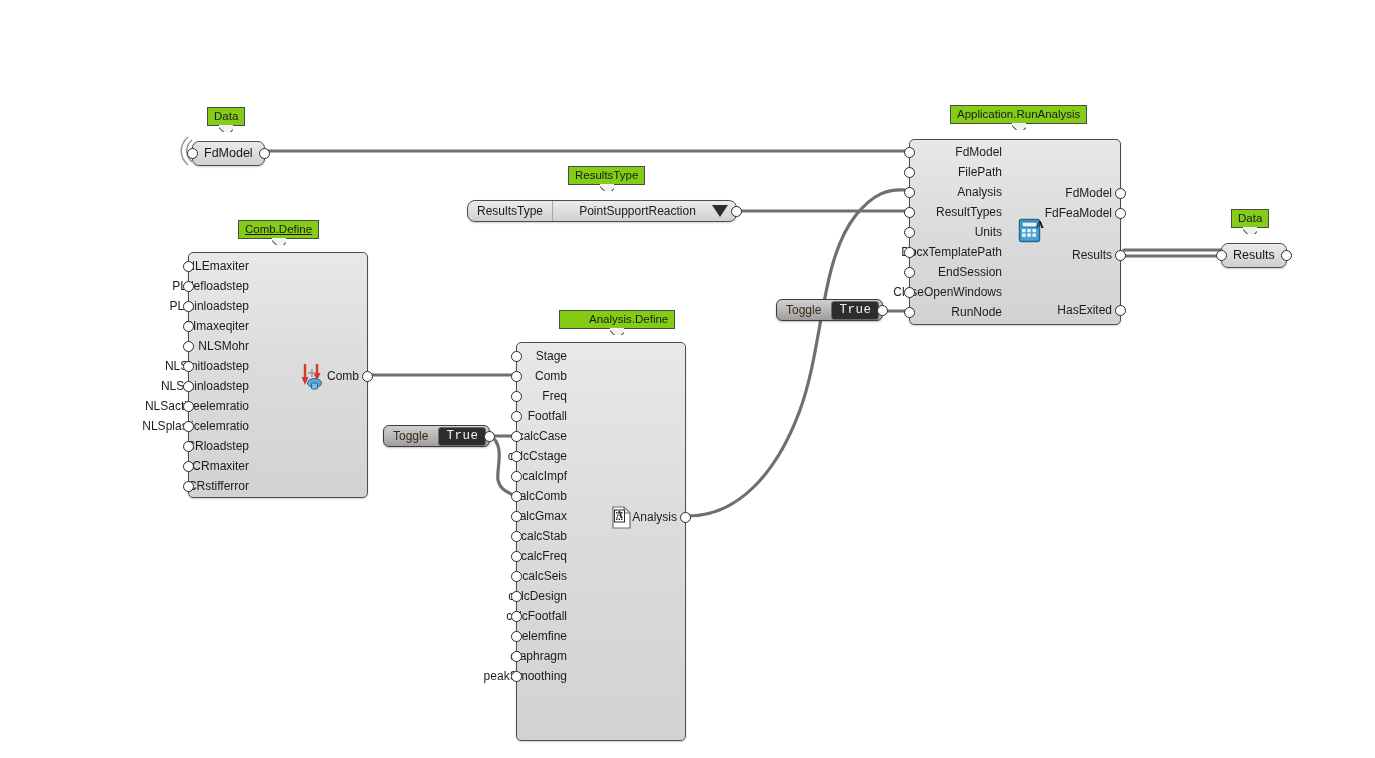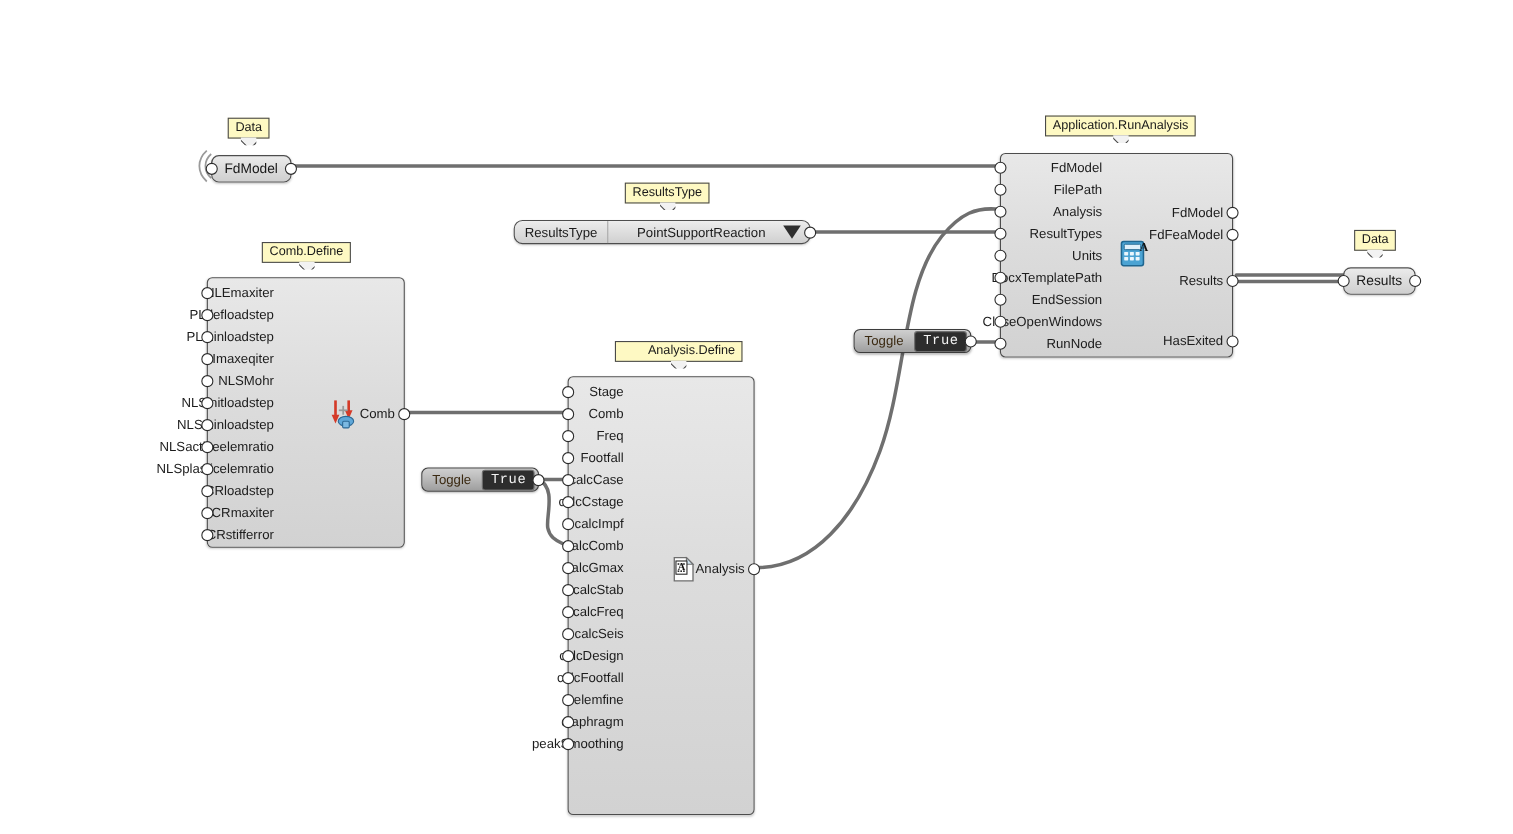--- a/index.html
+++ b/index.html
@@ -18,21 +18,21 @@
   svg.wires {
     position: absolute;
     left: 0; top: 0;
     width: 1375px; height: 758px;
     pointer-events: none;
   }
 
   
   .nametag {
     position: absolute;
-    background: #fef9c3;
+    background: #84cc16;
     border: 1px solid #4a4a4a;
     font-size: 11.5px;
     color: #1a1a1a;
     padding: 1px 6px 2px 6px;
     line-height: 14px;
     white-space: nowrap;
     z-index: 40;
   }
   .nametag .tail {
     position: absolute;
@@ -228,21 +228,21 @@
   <div class="nametag" style="left:207px; top:107px;">
     <span>Data</span>
     <span class="tail"></span>
   </div>
   <div class="pill" style="left:192px; top:141px;">
     <span>FdModel</span>
     <span class="port in" style="top:6px;"></span>
     <span class="port out" style="top:6px;"></span>
   </div>
 
-  <div class="nametag" style="left:238px; top:220px;">
+  <div class="nametag" style="left:238px; top:220px;text-decoration:underline;">
     <span>Comb.Define</span>
     <span class="tail"></span>
   </div>
   <div class="node has-out" id="node-comb" style="left:188px; top:252px; width:180px; height:246px;">
     <div class="rows" style="padding-top:3px;">
         <div class="row">
           <span class="in-label">NLEmaxiter</span>
         </div>
         <div class="row">
           <span class="in-label">PLdefloadstep</span>

